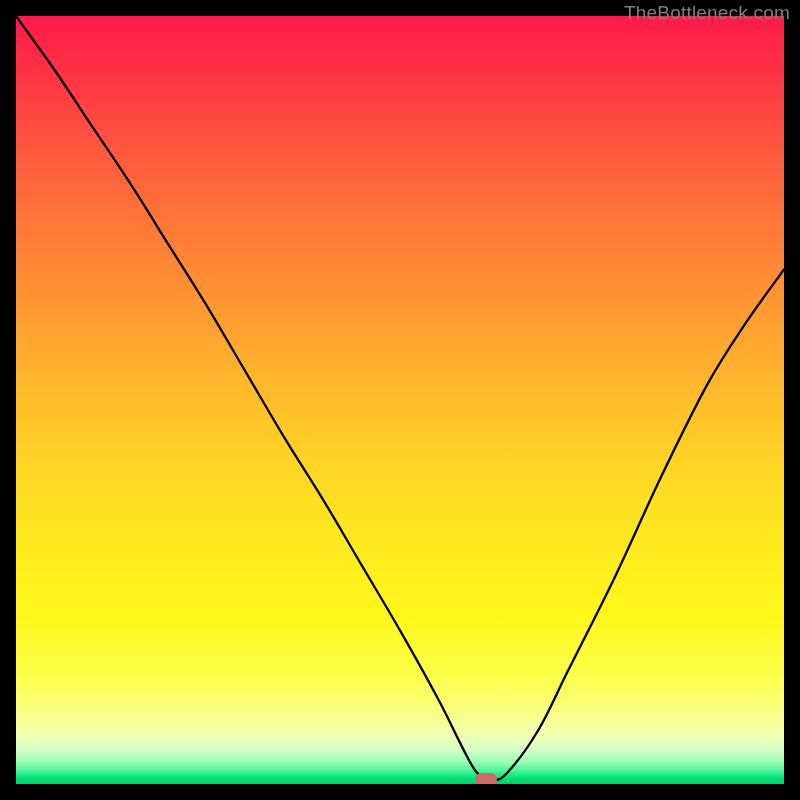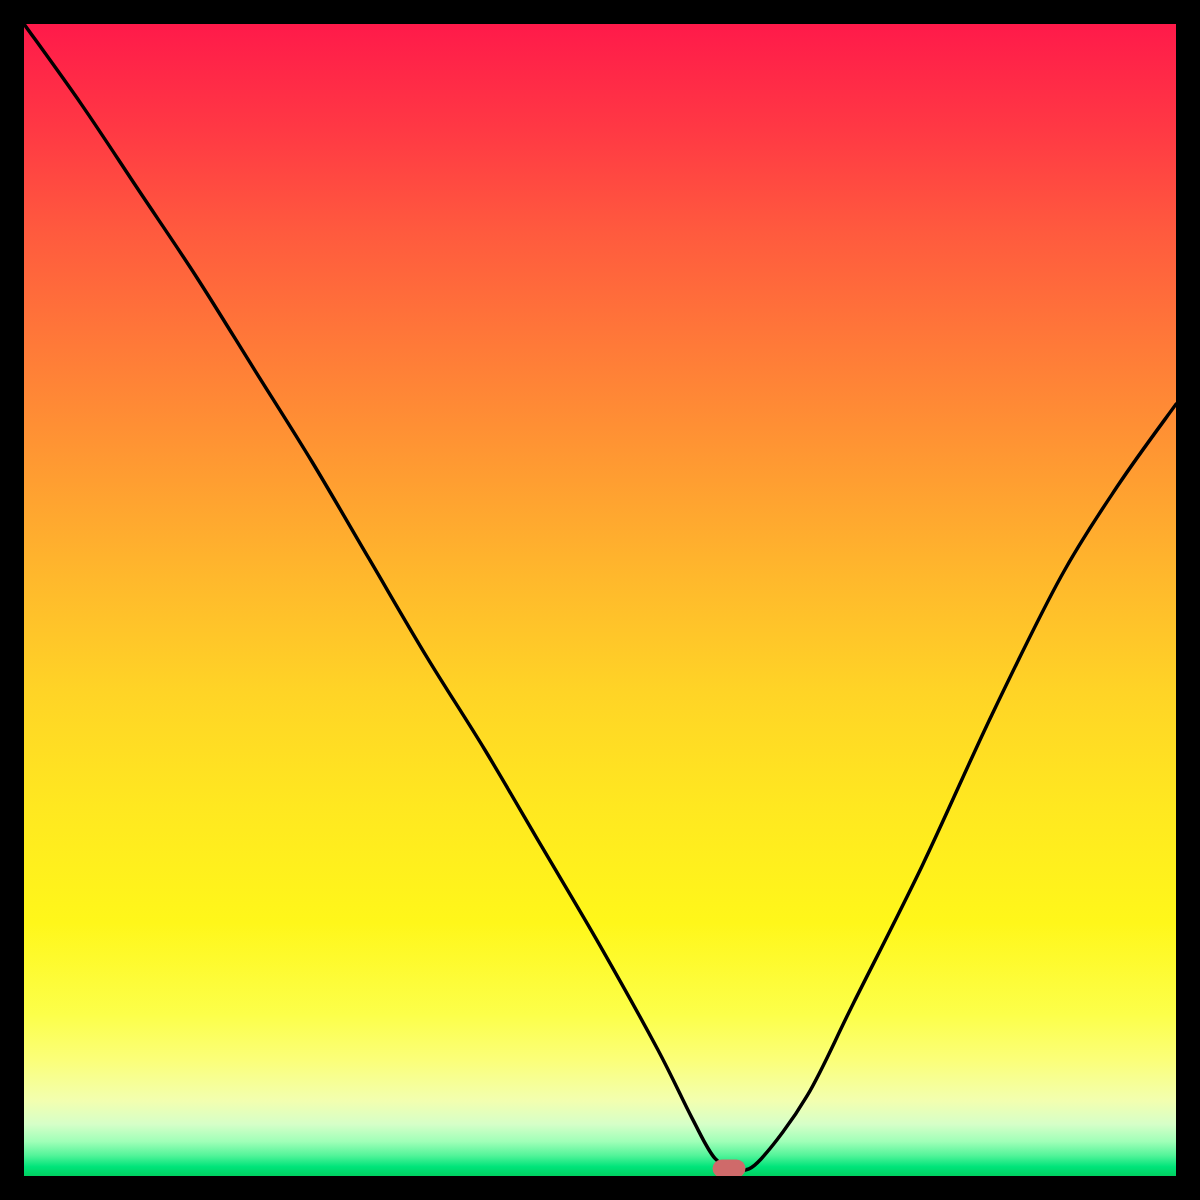--- a/index.html
+++ b/index.html
@@ -89,13 +89,14 @@
   <div class="plot-area">
     <div class="gradient"></div>
 
     <svg class="curve-svg" viewBox="0 0 768 768" preserveAspectRatio="none">
       <path id="curve-path" class="curve-path" d="M 0.00 0.00 C 6.40 8.96, 25.60 35.20, 38.40 53.76 C 51.20 72.32, 64.00 92.16, 76.80 111.36 C 89.60 130.56, 102.40 149.12, 115.20 168.96 C 128.00 188.80, 140.80 209.92, 153.60 230.40 C 166.40 250.88, 179.20 270.72, 192.00 291.84 C 204.80 312.96, 217.60 335.36, 230.40 357.12 C 243.20 378.88, 256.00 401.28, 268.80 422.40 C 281.60 443.52, 294.40 462.72, 307.20 483.84 C 320.00 504.96, 332.80 527.36, 345.60 549.12 C 358.40 570.88, 371.20 592.00, 384.00 614.40 C 396.80 636.80, 412.16 664.32, 422.40 683.52 C 432.64 702.72, 439.04 717.44, 445.44 729.60 C 451.84 741.76, 455.68 750.72, 460.80 756.48 C 465.92 762.24, 471.04 764.16, 476.16 764.16 C 481.28 764.16, 483.84 764.80, 491.52 756.48 C 499.20 748.16, 512.00 731.52, 522.24 714.24 C 532.48 696.96, 540.16 678.40, 552.96 652.80 C 565.76 627.20, 583.68 592.64, 599.04 560.64 C 614.40 528.64, 629.76 492.80, 645.12 460.80 C 660.48 428.80, 677.12 394.24, 691.20 368.64 C 705.28 343.04, 716.80 326.40, 729.60 307.20 C 742.40 288.00, 761.60 262.40, 768.00 253.44"></path>
     </svg>
 
     <div id="marker" class="marker" style="left: 470.016px; top: 763.392px; background: rgb(207, 106, 106);"></div>
   </div>
 
+  <div class="watermark">TheBottleneck.com</div>
 </div>
 
 </body></html>

